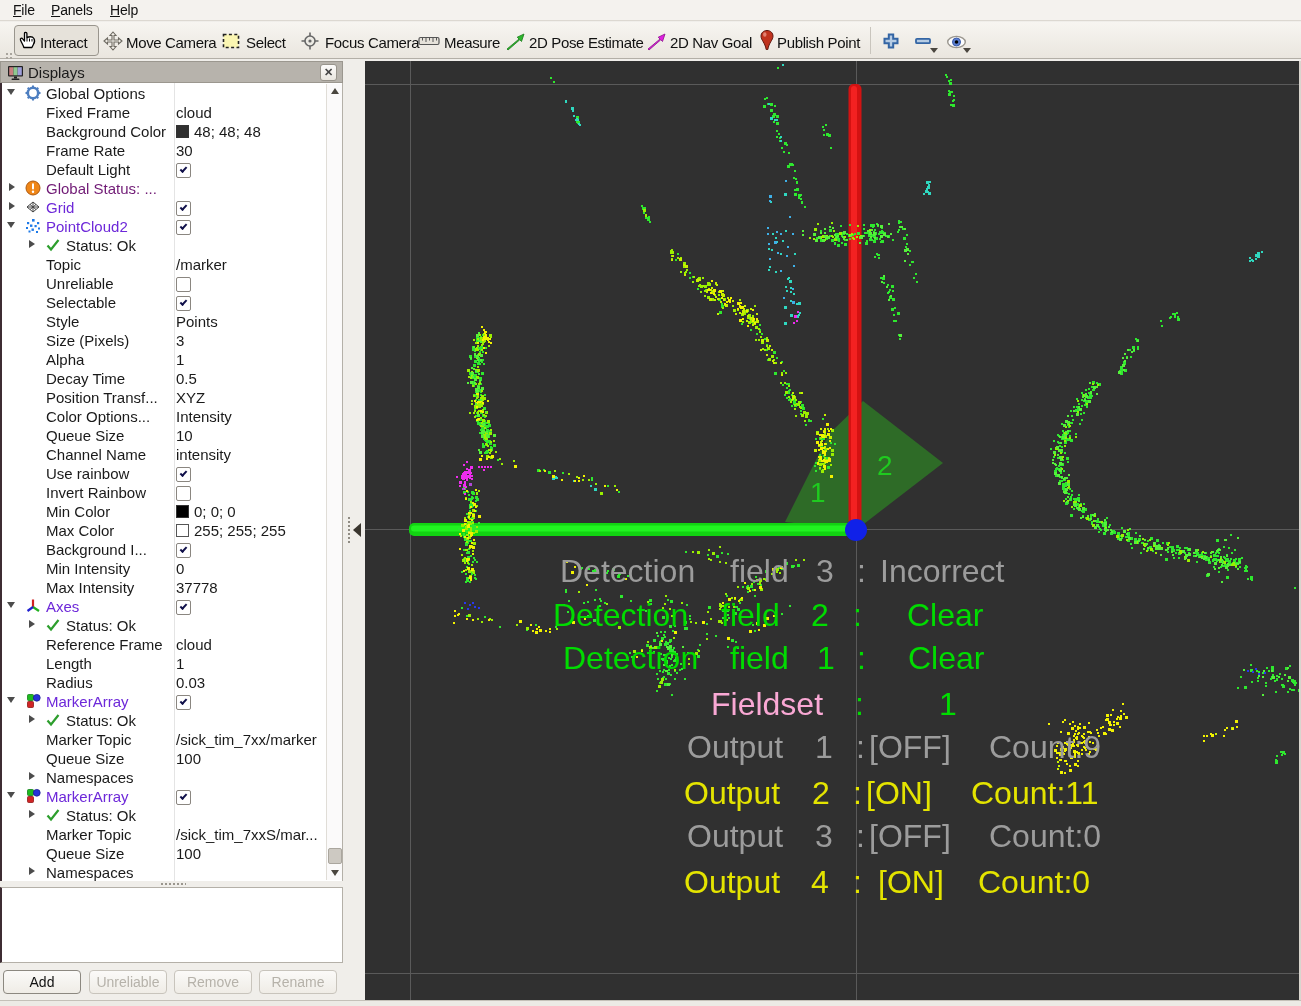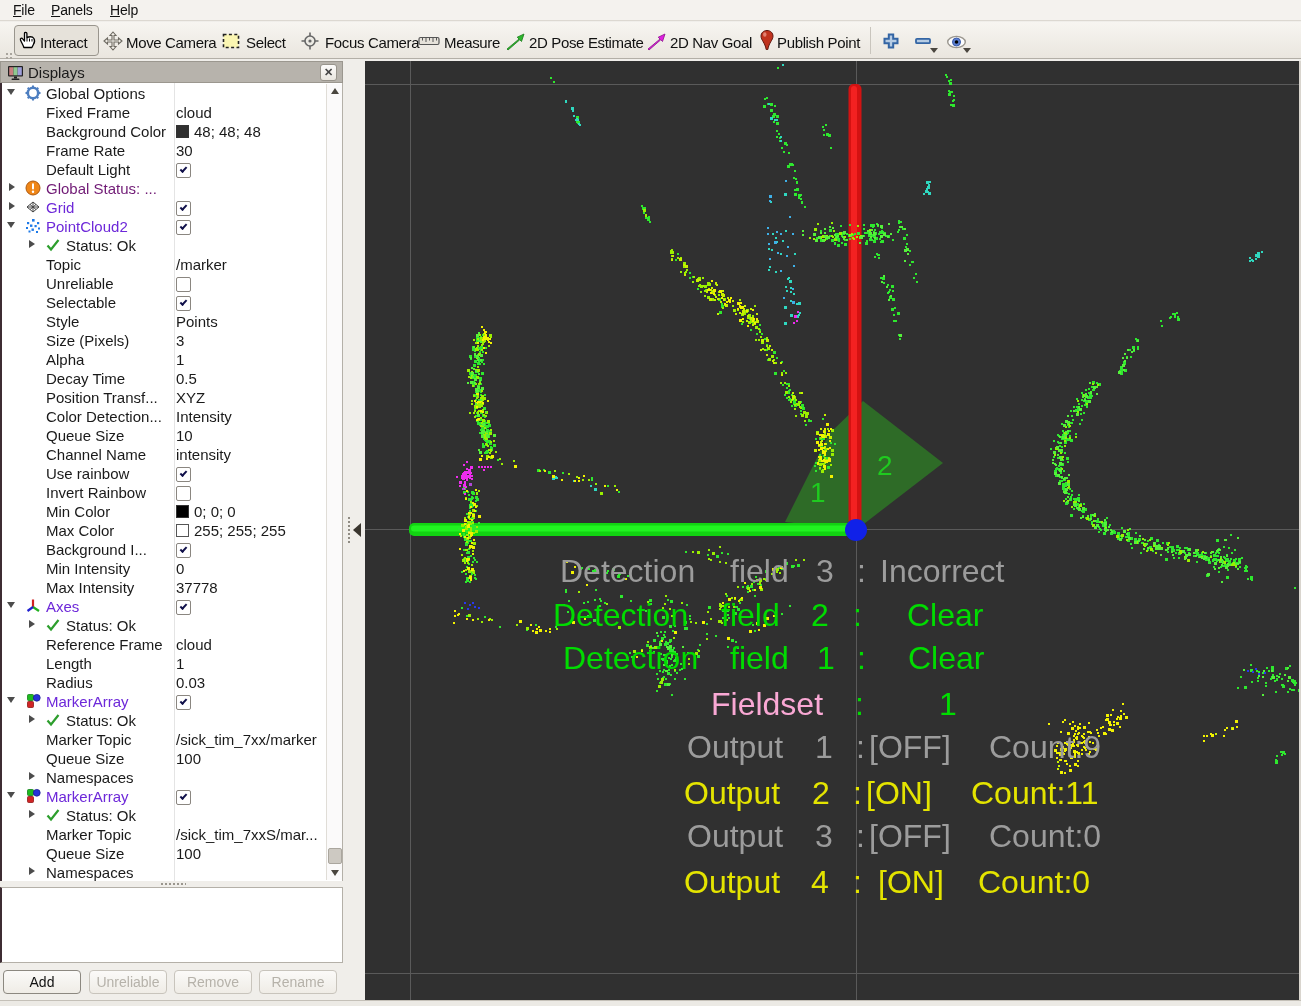--- a/index.html
+++ b/index.html
@@ -241,21 +241,21 @@
   </div>
 <div class="trow" style="top:369px">
     <span class="tl" style="left:46px">Decay Time</span>
     <span class="tv">0.5</span>
   </div>
 <div class="trow" style="top:388px">
     <span class="tl" style="left:46px">Position Transf...</span>
     <span class="tv">XYZ</span>
   </div>
 <div class="trow" style="top:407px">
-    <span class="tl" style="left:46px">Color Detection...</span>
+    <span class="tl" style="left:46px">Color Options...</span>
     <span class="tv">Intensity</span>
   </div>
 <div class="trow" style="top:426px">
     <span class="tl" style="left:46px">Queue Size</span>
     <span class="tv">10</span>
   </div>
 <div class="trow" style="top:445px">
     <span class="tl" style="left:46px">Channel Name</span>
     <span class="tv">intensity</span>
   </div>

